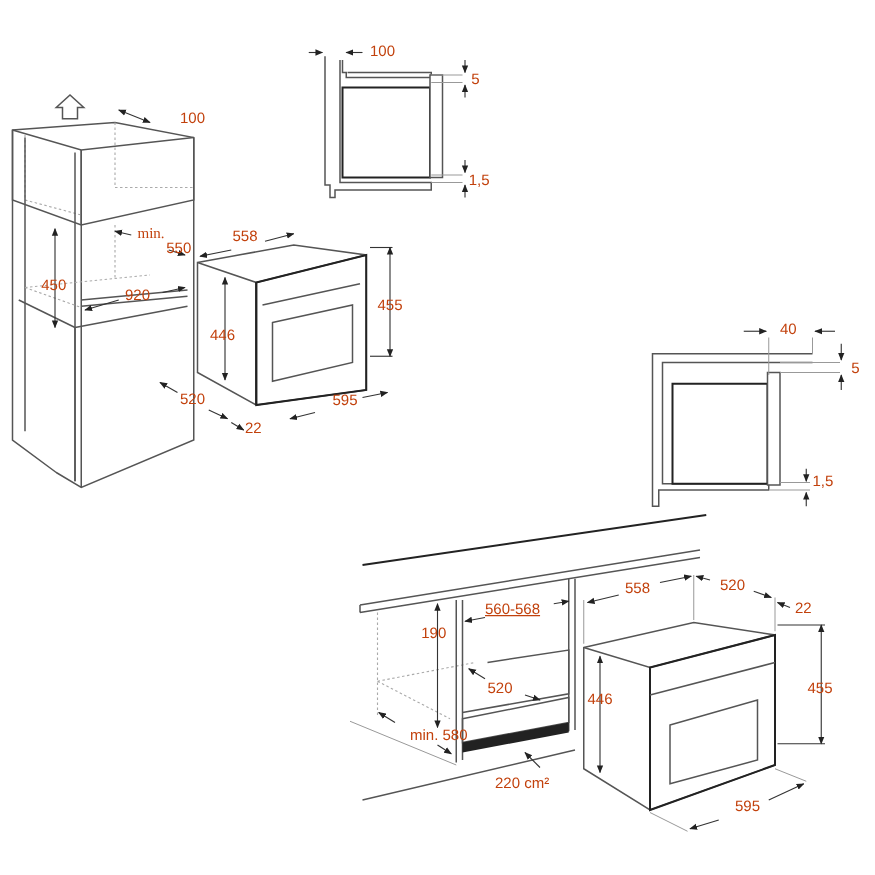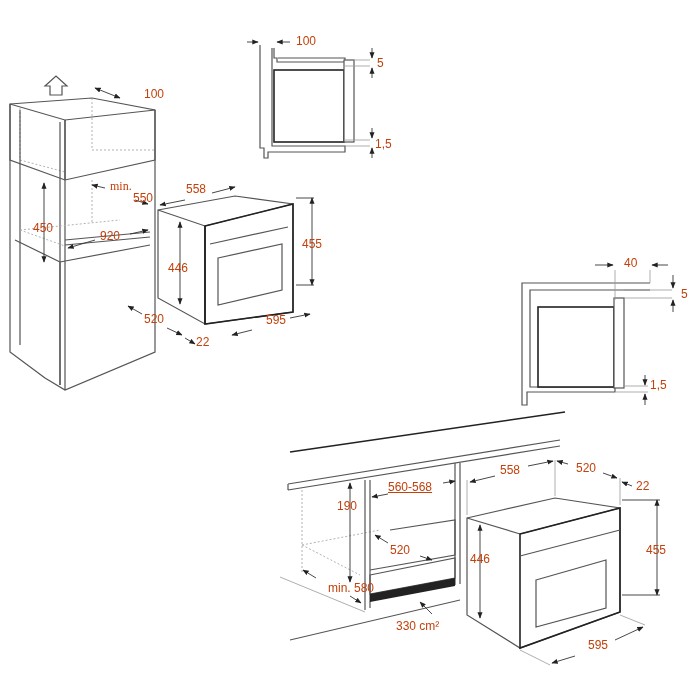--- a/index.html
+++ b/index.html
@@ -195,21 +195,21 @@
 <span class="lbl" style="left:375px;top:138px;">1,5</span>
 
 <span class="lbl" style="left:624px;top:257px;">40</span>
 <span class="lbl" style="left:681px;top:288px;">5</span>
 <span class="lbl" style="left:650px;top:379px;">1,5</span>
 
 <span class="lbl" style="left:388px;top:481px;text-decoration:underline;">560-568</span>
 <span class="lbl" style="left:337px;top:500px;">190</span>
 <span class="lbl" style="left:390px;top:544px;">520</span>
 <span class="lbl" style="left:292px;top:582px;margin-left:36px;">min. 580</span>
-<span class="lbl" style="left:396px;top:620px;">330 cm²</span>
+<span class="lbl" style="left:396px;top:620px;">220 cm²</span>
 
 <span class="lbl" style="left:500px;top:464px;">558</span>
 <span class="lbl" style="left:576px;top:462px;">520</span>
 <span class="lbl" style="left:636px;top:480px;">22</span>
 <span class="lbl" style="left:470px;top:553px;">446</span>
 <span class="lbl" style="left:646px;top:544px;">455</span>
 <span class="lbl" style="left:588px;top:639px;">595</span>
 </div>
 
 </body></html>

